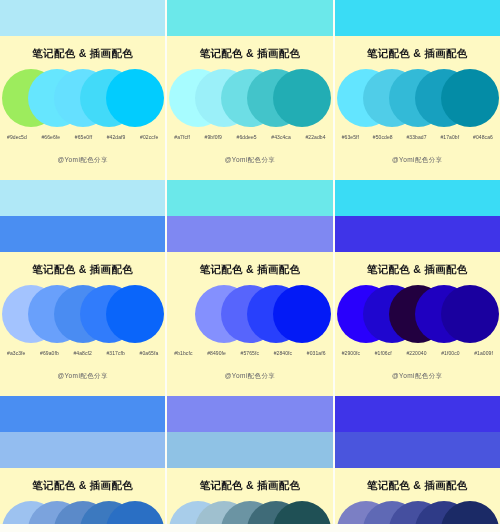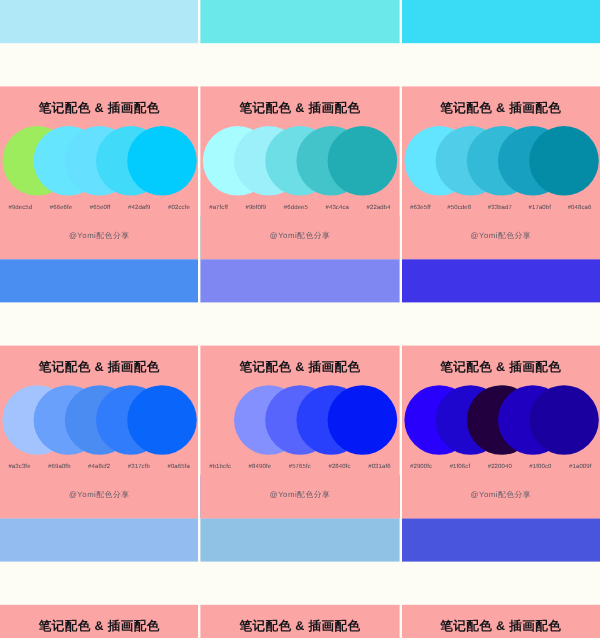--- a/index.html
+++ b/index.html
@@ -10,24 +10,23 @@
     overflow:hidden;
   }
   #sheet { position:relative; width:500px; height:532px; background:#fdfdf5; }
 
   .band-row { display:flex; width:500px; gap:2px; }
   .band { flex:1 1 0; height:100%; }
 
   .card-row { display:flex; width:500px; gap:2px; }
   .card {
     flex:1 1 0;
-    background:#fca5a5;
+    background:#fef9c3;
     position:relative;
     overflow:hidden;
-    margin-top:36px;
   }
 
   .card-title {
     text-align:center;
     font-size:10.5px;
     font-weight:bold;
     color:#17171b;
     letter-spacing:.3px;
     padding-top:11px;
     white-space:nowrap;

